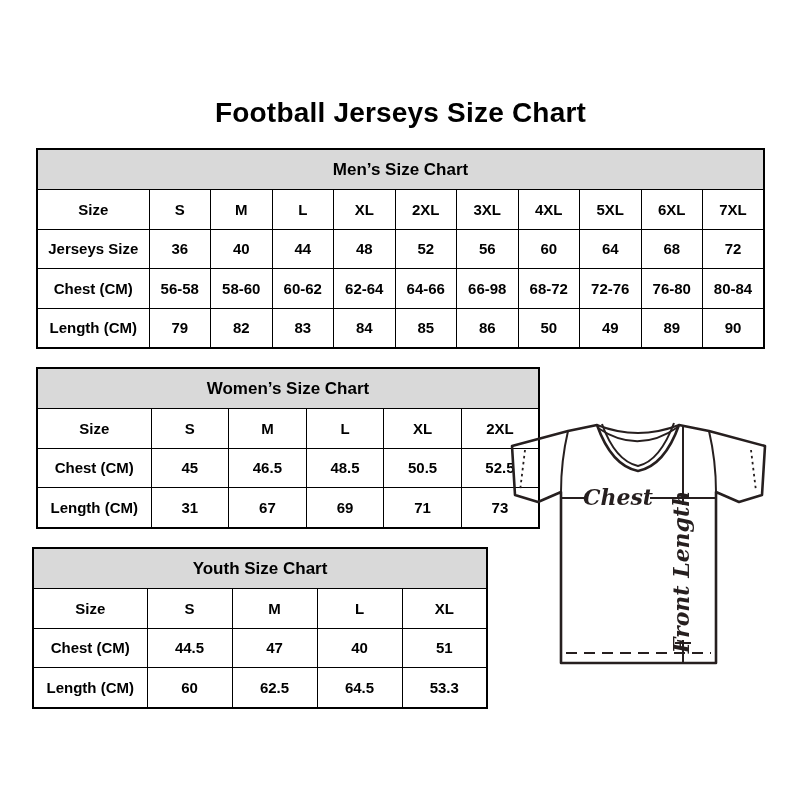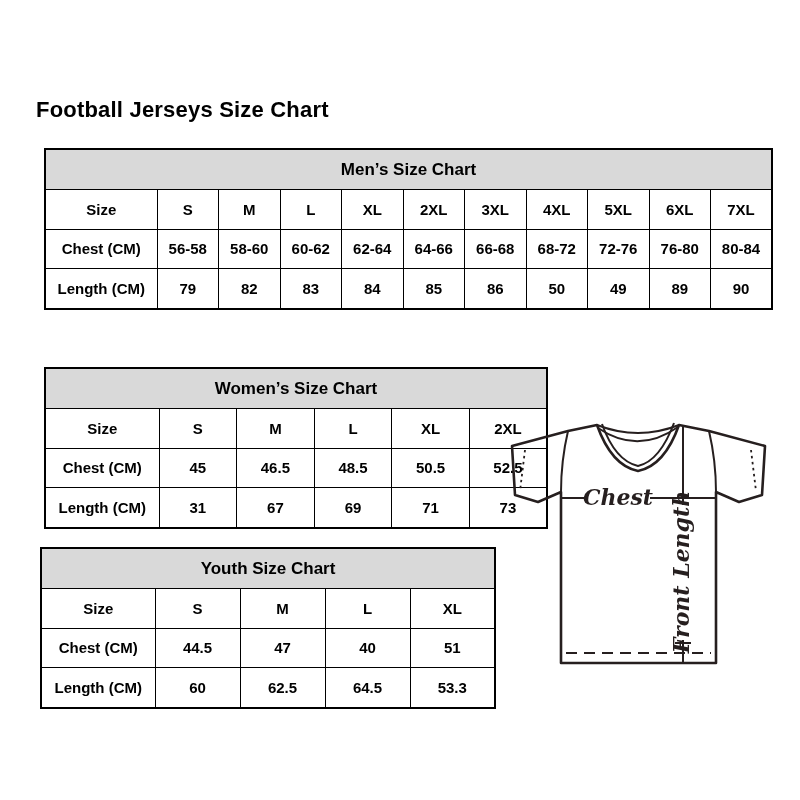--- a/index.html
+++ b/index.html
@@ -7,25 +7,25 @@
     --border:#000000;
     --line:#261f1f;
   }
   html,body{margin:0;padding:0;background:#ffffff;}
   #page{
     position:relative;width:800px;height:800px;background:#ffffff;overflow:hidden;
     font-family:"Liberation Sans",sans-serif;color:#000;
   }
   .page-title{
     position:absolute;left:36px;top:97px;width:729px;
-    text-align:left;font-size:22px;font-weight:bold;letter-spacing:.2px;
+    text-align:center;font-size:28px;font-weight:bold;letter-spacing:.2px;
   }
   table.size-table{
     position:absolute;border-collapse:collapse;table-layout:fixed;
-    background:#fff;border:2px solid var(--border);margin-left:8px;
+    background:#fff;border:2px solid var(--border);
   }
   table.size-table th,table.size-table td{
     border:1.5px solid var(--border);text-align:center;vertical-align:middle;
     padding:0;color:#000;overflow:hidden;white-space:nowrap;
   }
   table.size-table th.band{
     background:var(--band-bg);height:39px;font-size:17px;font-weight:bold;
   }
   table.size-table tbody th,table.size-table tbody td{
     height:38.5px;font-size:15px;font-weight:bold;
@@ -77,27 +77,40 @@
           <td>L</td>
           <td>XL</td>
           <td>2XL</td>
           <td>3XL</td>
           <td>4XL</td>
           <td>5XL</td>
           <td>6XL</td>
           <td>7XL</td>
         </tr>
         <tr>
+          <th>Jerseys Size</th>
+          <td>36</td>
+          <td>40</td>
+          <td>44</td>
+          <td>48</td>
+          <td>52</td>
+          <td>56</td>
+          <td>60</td>
+          <td>64</td>
+          <td>68</td>
+          <td>72</td>
+        </tr>
+        <tr>
           <th>Chest (CM)</th>
           <td>56-58</td>
           <td>58-60</td>
           <td>60-62</td>
           <td>62-64</td>
           <td>64-66</td>
-          <td>66-68</td>
+          <td>66-98</td>
           <td>68-72</td>
           <td>72-76</td>
           <td>76-80</td>
           <td>80-84</td>
         </tr>
         <tr>
           <th>Length (CM)</th>
           <td>79</td>
           <td>82</td>
           <td>83</td>

